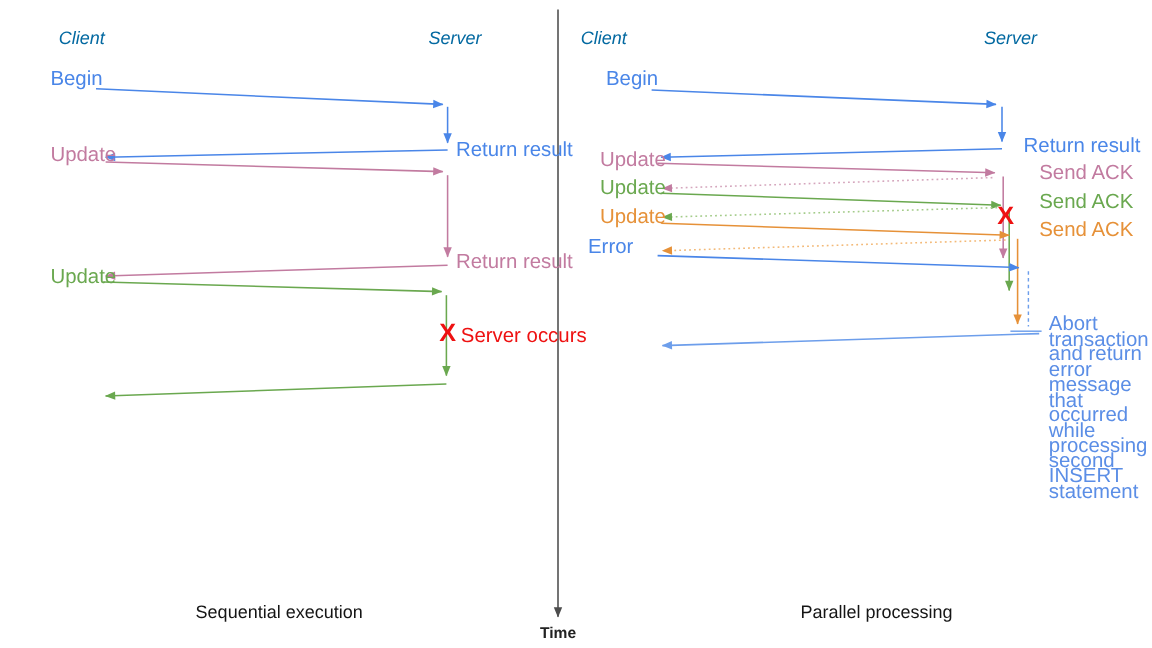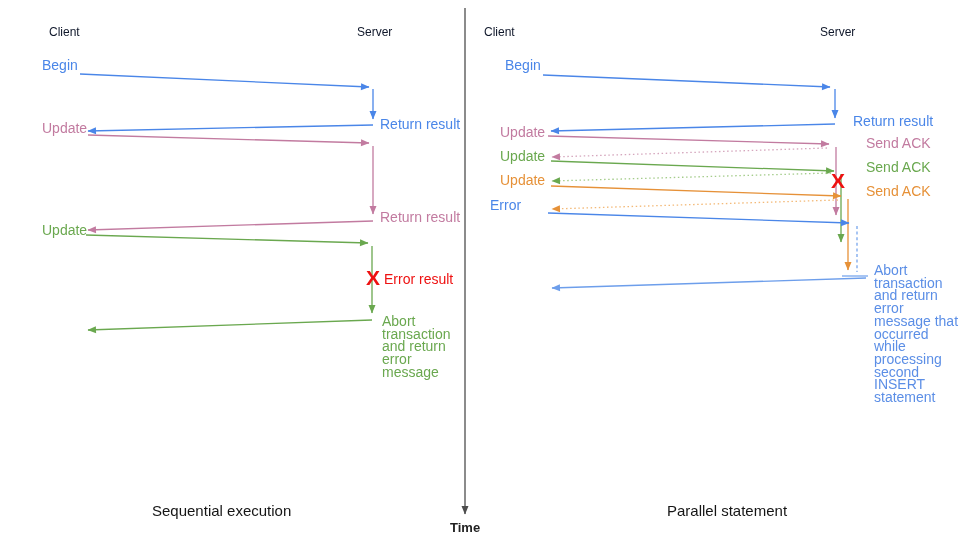--- a/index.html
+++ b/index.html
@@ -1,22 +1,22 @@
 <!DOCTYPE html>
 <html><head>
 <meta charset="utf-8">
 <style>
   html,body{margin:0;padding:0;background:#ffffff;}
   #stage{
     position:relative;width:960px;height:540px;overflow:hidden;
     background:#ffffff;font-family:"Liberation Sans", sans-serif;
   }
   #stage svg{position:absolute;left:0;top:0;}
-  .lbl{position:absolute;font-size:14px;line-height:13px;white-space:nowrap;}
-  .hdr{font-size:12px;color:#0f172a;}
+  .lbl{position:absolute;font-size:17px;line-height:13px;white-space:nowrap;}
+  .hdr{font-size:15px;font-style:italic;color:#0369a1;}
   .blue{color:#4a86e8;}
   .lblue{color:#5b8ee6;}
   .pink{color:#c27ba0;}
   .green{color:#6aa84f;}
   .orange{color:#e69138;}
   .red{color:#ee1111;}
   .xmark{font-size:21px;font-weight:bold;line-height:20px;color:#ee1111;}
   .wrap{white-space:normal;line-height:12.7px;}
   .caption{font-size:15px;color:#151515;}
   .timelbl{font-size:13px;color:#222;font-weight:bold;}
@@ -104,34 +104,33 @@
   </svg>
 
   <div class="lbl hdr" style="left:49px;top:26px;">Client</div>
   <div class="lbl hdr" style="left:357px;top:26px;">Server</div>
   <div class="lbl blue" style="left:42px;top:59px;">Begin</div>
   <div class="lbl blue" style="left:380px;top:118px;">Return result</div>
   <div class="lbl pink" style="left:42px;top:122px;">Update</div>
   <div class="lbl pink" style="left:380px;top:211px;">Return result</div>
   <div class="lbl green" style="left:42px;top:224px;">Update</div>
   <div class="lbl xmark" style="left:366px;top:268px;">X</div>
-  <div class="lbl red" style="left:384px;top:273px;">Error result</div>
-  <div class="lbl green wrap" style="left:382px;top:315px;width:86px;">Abort transaction and return error message</div>
-  <div class="lbl caption" style="left:152px;top:504px;">Sequential execution</div>
+  <div class="lbl red" style="left:384px;top:273px;">Server occurs</div>
+  <div class="lbl caption" style="left:163px;top:504px;">Sequential execution</div>
 
   <div class="lbl timelbl" style="left:450px;top:521px;">Time</div>
 
   <div class="lbl hdr" style="left:484px;top:26px;">Client</div>
   <div class="lbl hdr" style="left:820px;top:26px;">Server</div>
   <div class="lbl blue" style="left:505px;top:59px;">Begin</div>
   <div class="lbl blue" style="left:853px;top:115px;">Return result</div>
   <div class="lbl pink" style="left:500px;top:126px;">Update</div>
   <div class="lbl pink" style="left:866px;top:137px;">Send ACK</div>
   <div class="lbl green" style="left:500px;top:150px;">Update</div>
   <div class="lbl green" style="left:866px;top:161px;">Send ACK</div>
   <div class="lbl orange" style="left:500px;top:174px;">Update</div>
   <div class="lbl orange" style="left:866px;top:185px;">Send ACK</div>
   <div class="lbl blue" style="left:490px;top:199px;">Error</div>
   <div class="lbl xmark" style="left:831px;top:171px;">X</div>
   <div class="lbl lblue wrap" style="left:874px;top:264px;width:88px;">Abort transaction and return error message that occurred while processing second INSERT statement</div>
-  <div class="lbl caption" style="left:667px;top:504px;">Parallel statement</div>
+  <div class="lbl caption" style="left:667px;top:504px;">Parallel processing</div>
 
 </div>
 
 </body></html>

